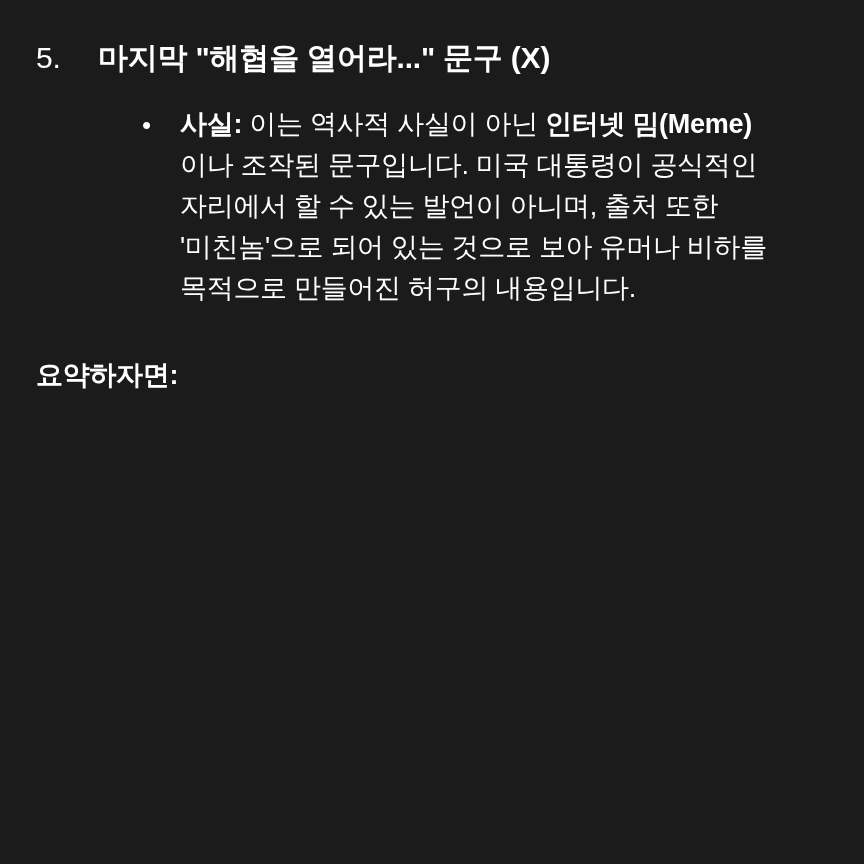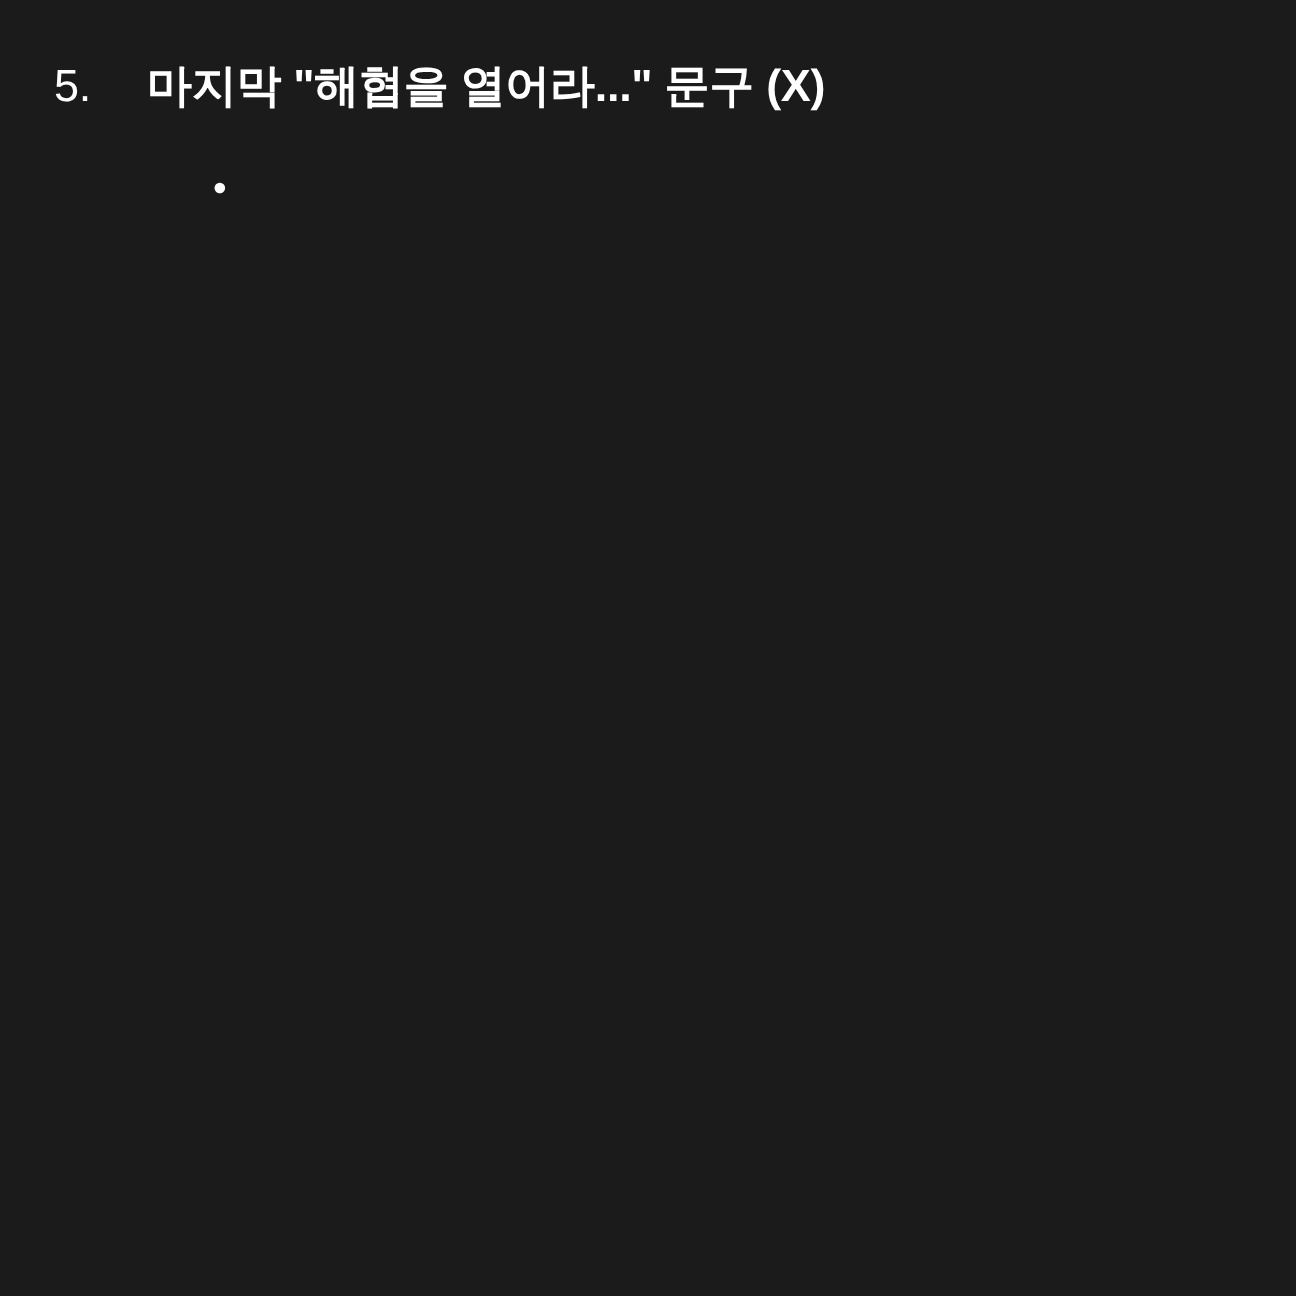--- a/index.html
+++ b/index.html
@@ -93,17 +93,21 @@
 
 <div class="page">
 
   <div class="numbered-heading">
     <span class="num">5.</span>
     <span class="htext">마지막 "해협을 열어라..." 문구 (X)</span>
   </div>
 
   <div class="bullet-block">
     <span class="bullet-marker">•</span>
+    <div class="bullet-text">
+      <b>사실:</b><span> 이는 역사적 사실이 아닌 </span><b>인터넷 밈(Meme)</b><span>이나 조작된 문구입니다. 미국 대통령이 공식적인 자리에서 할 수 있는 발언이 아니며, 출처 또한 '미친놈'으로 되어 있는 것으로 보아 유머나 비하를 목적으로 만들어진 허구의 내용입니다.</span>
+    </div>
   </div>
 
+  <div class="summary-title">요약하자면:</div>
 
 
 </div>
 
 </body></html>

